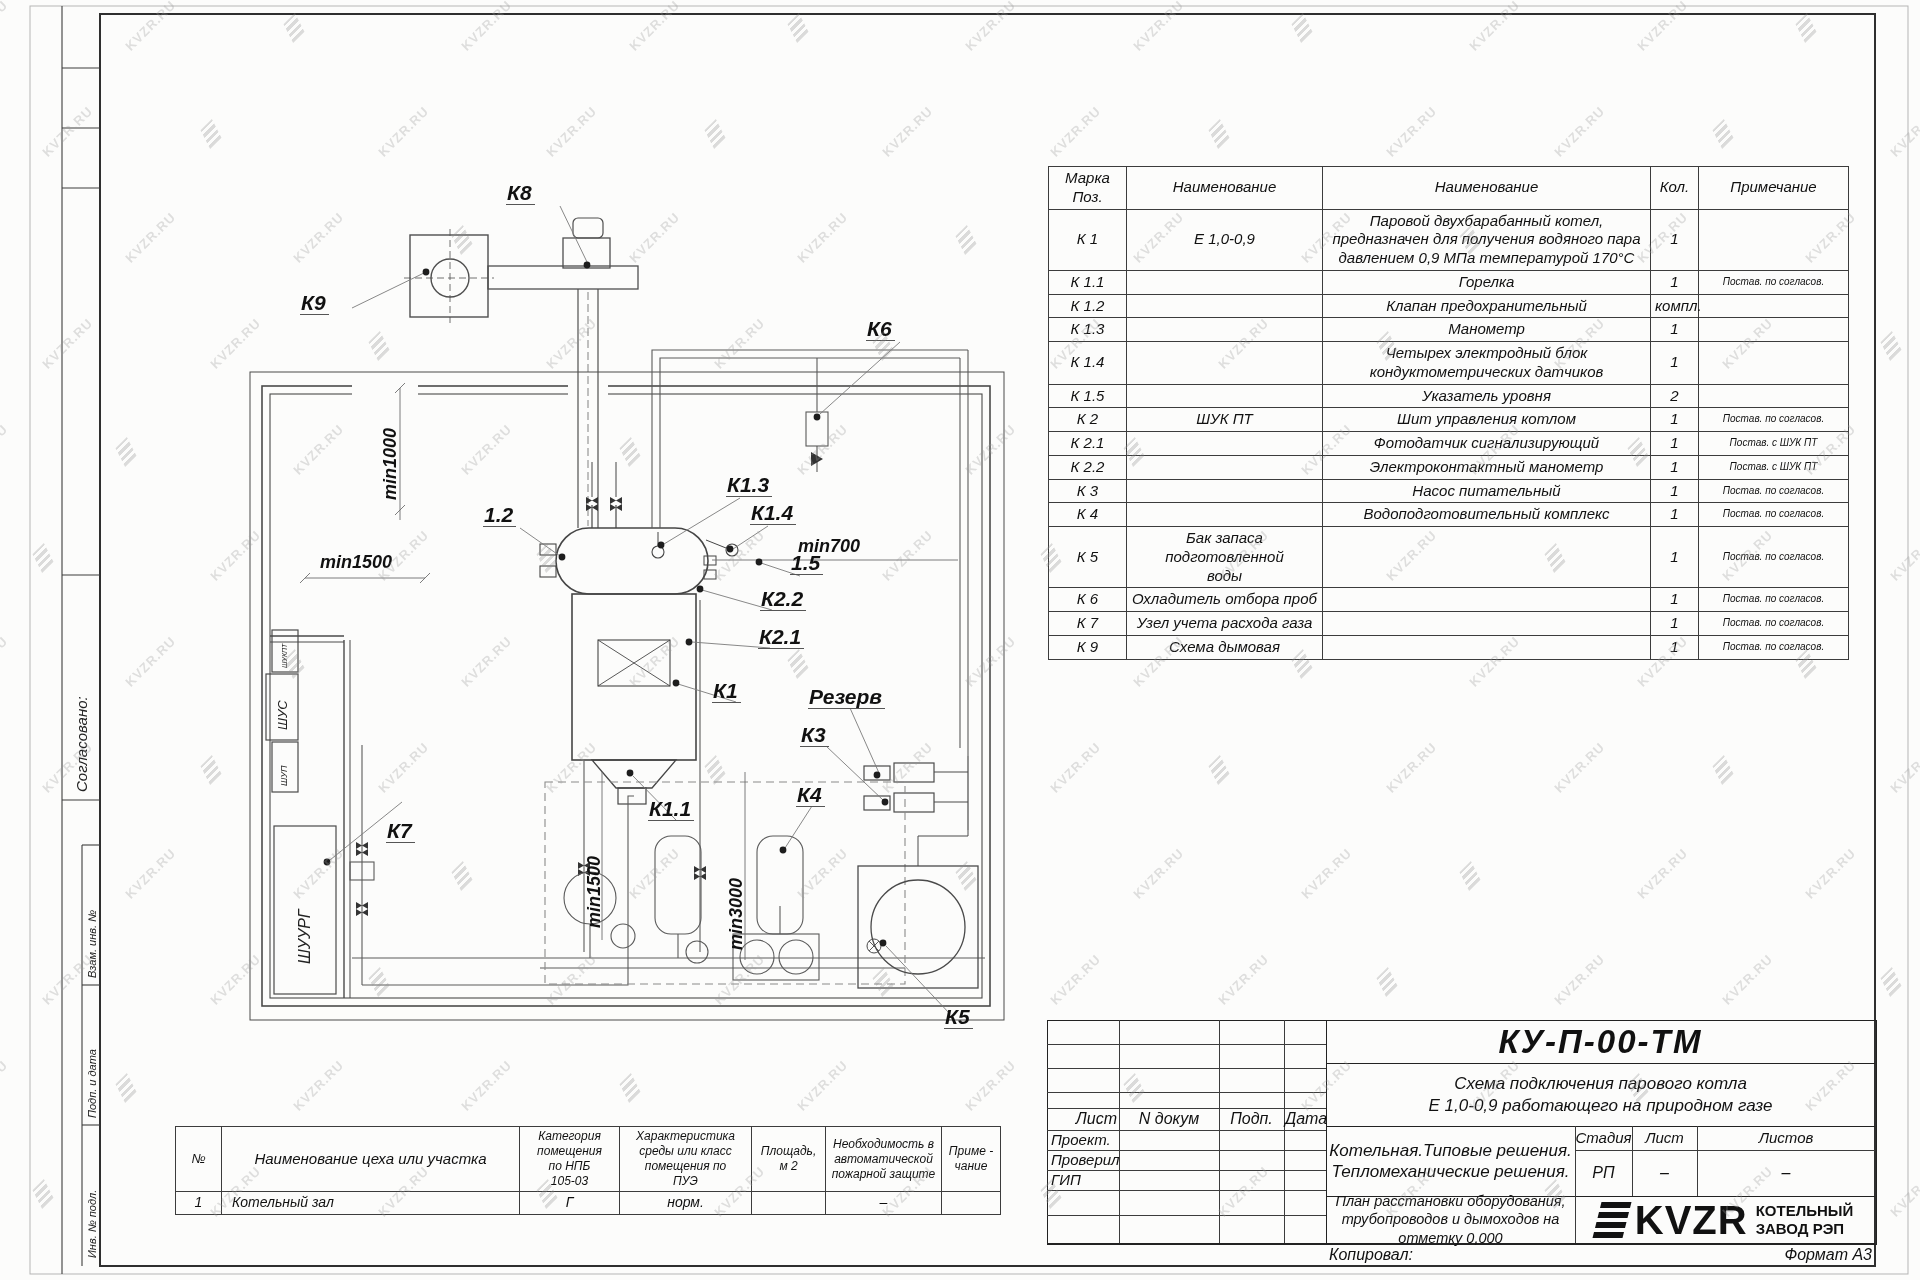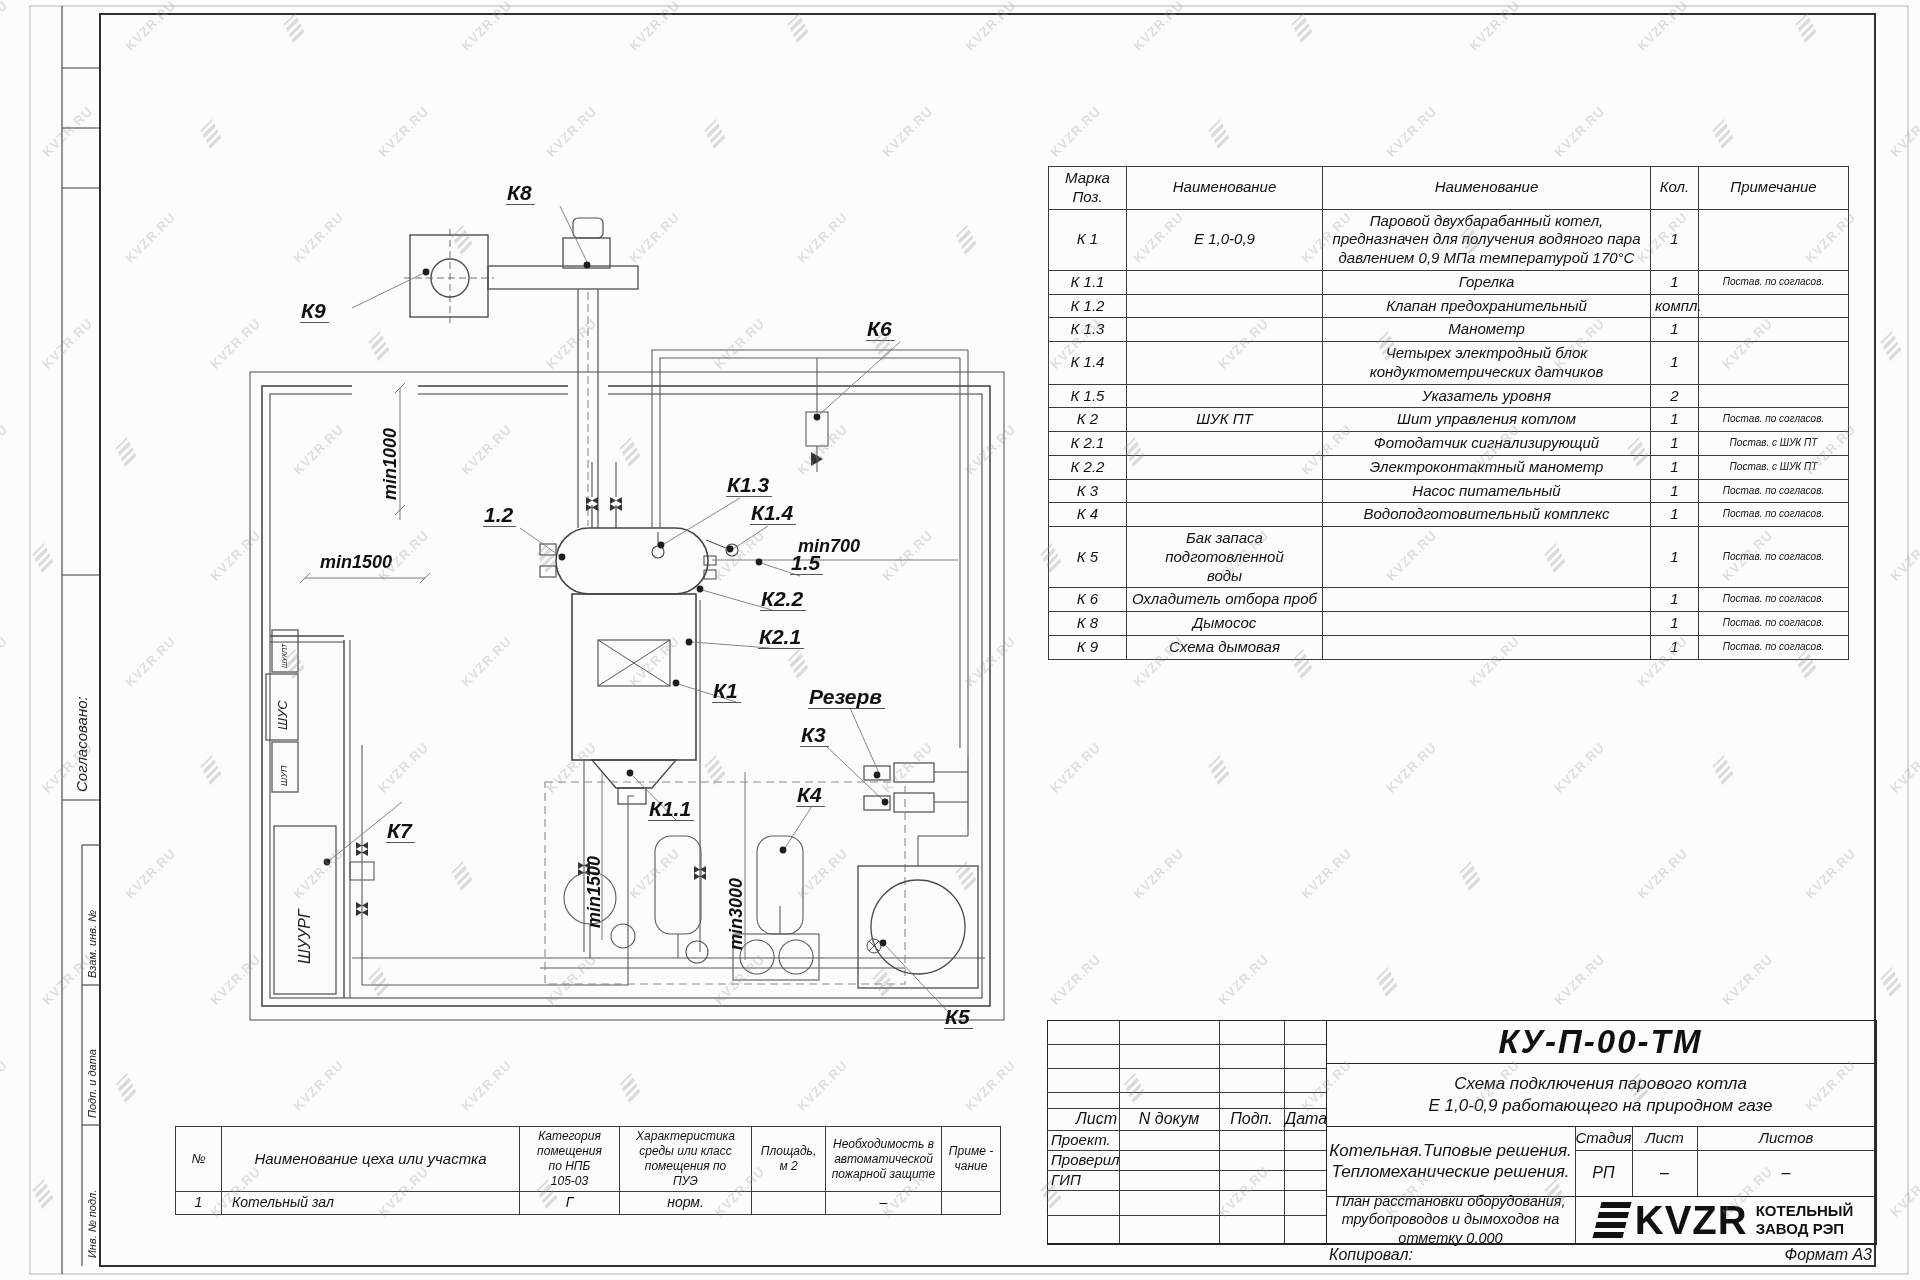--- a/index.html
+++ b/index.html
@@ -244,21 +244,21 @@
       <circle cx="327" cy="862" r="3.4"></circle>
         <circle cx="883" cy="943" r="3.4"></circle>
     </g>
   </svg>
 
   <span class="mtxt" style="left:73px;top:792px;font-size:15px">Согласовано:</span>
   <span class="mtxt" style="left:86px;top:978px;font-size:11px">Взам. инв. №</span>
   <span class="mtxt" style="left:86px;top:1118px;font-size:11px">Подп. и дата</span>
   <span class="mtxt" style="left:86px;top:1258px;font-size:11px">Инв. № подл.</span>
 
-  <span class="lbl" style="left:300px;top:300px">К9</span>
+  <span class="lbl" style="left:300px;top:292px">К9</span>
   <span class="lbl" style="left:506px;top:182px">К8</span>
   <span class="lbl" style="left:866px;top:318px">К6</span>
   <span class="lbl" style="left:483px;top:504px">1.2</span>
   <span class="lbl" style="left:726px;top:474px">К1.3</span>
   <span class="lbl" style="left:750px;top:502px">К1.4</span>
   <span class="lbl" style="left:790px;top:552px">1.5</span>
   <span class="lbl" style="left:760px;top:588px">К2.2</span>
   <span class="lbl" style="left:758px;top:626px">К2.1</span>
   <span class="lbl" style="left:712px;top:680px">К1</span>
   <span class="lbl" style="left:808px;top:686px">Резерв</span>
@@ -385,22 +385,22 @@
           <td class="note-cell">Постав. по согласов.</td>
         </tr>
     <tr>
           <td>К 6</td>
           <td>Охладитель отбора проб</td>
           <td></td>
           <td>1</td>
           <td class="note-cell">Постав. по согласов.</td>
         </tr>
     <tr>
-          <td>К 8</td>
-          <td>Дымосос</td>
+          <td>К 7</td>
+          <td>Узел учета расхода газа</td>
           <td></td>
           <td>1</td>
           <td class="note-cell">Постав. по согласов.</td>
         </tr>
     <tr>
           <td>К 9</td>
           <td>Схема дымовая</td>
           <td></td>
           <td>1</td>
           <td class="note-cell">Постав. по согласов.</td>

